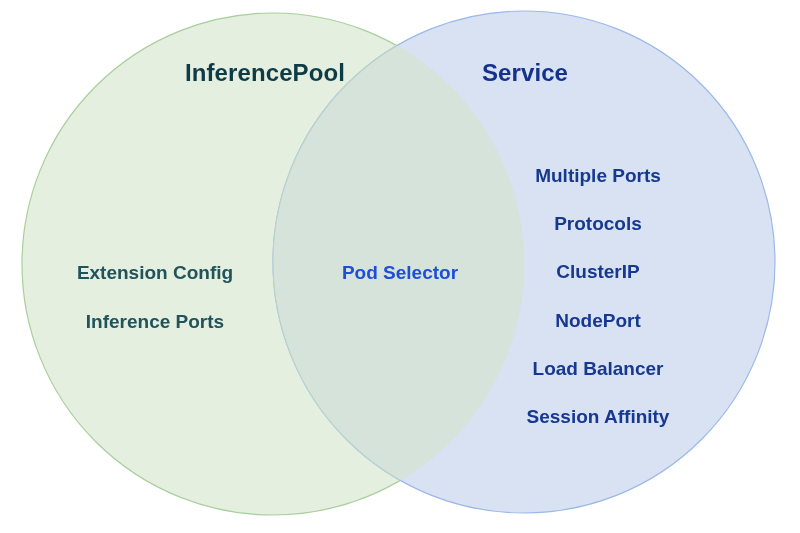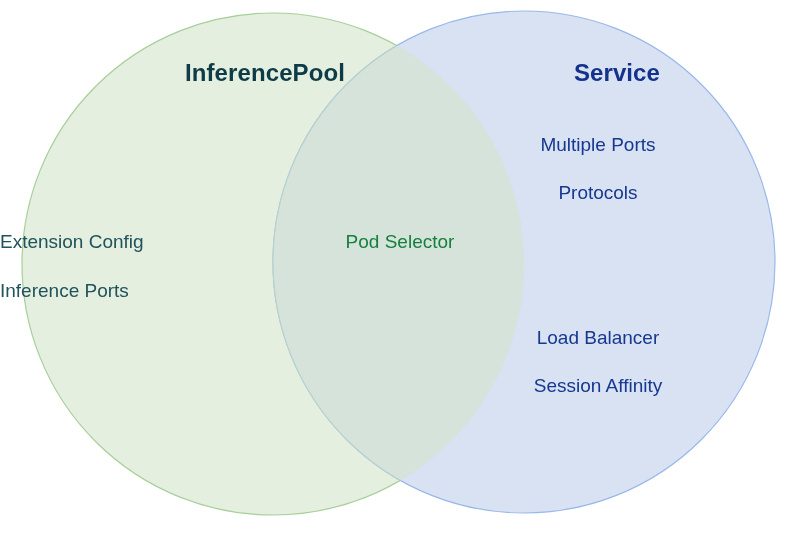--- a/index.html
+++ b/index.html
@@ -46,36 +46,37 @@
     left: 0;
     top: 59px;
     width: 530px;
     text-align: center;
   }
   .title-right {
     color: #14328c;
     left: 390px;
     top: 59px;
     width: 270px;
-    text-align: right;
+    text-align: center;
   }
   .item {
     position: absolute;
     font-size: 19px;
-    font-weight: 400;
+    font-weight: 700;
     white-space: nowrap;
+    margin-top: 31px;
   }
   .item-left {
     color: #20535c;
     left: 0;
     width: 310px;
-    text-align: left;
+    text-align: center;
   }
   .item-center {
-    color: #15803d;
+    color: #1d4ed8;
     left: 312px;
     width: 176px;
     text-align: center;
   }
   .item-right {
     color: #16388f;
     left: 498px;
     width: 200px;
     text-align: center;
   }
@@ -109,17 +110,19 @@
 
     <div class="title title-right">Service</div>
 
     <div class="item item-left" style="top:231px">Extension Config</div>
     <div class="item item-left" style="top:280px">Inference Ports</div>
 
     <div class="item item-center" style="top:231px">Pod Selector</div>
 
     <div class="item item-right" style="top:134px">Multiple Ports</div>
     <div class="item item-right" style="top:182px">Protocols</div>
+    <div class="item item-right" style="top:230px">ClusterIP</div>
+    <div class="item item-right" style="top:279px">NodePort</div>
     <div class="item item-right" style="top:327px">Load Balancer</div>
     <div class="item item-right" style="top:375px">Session Affinity</div>
 
   </div>
 </div>
 
 </body></html>

